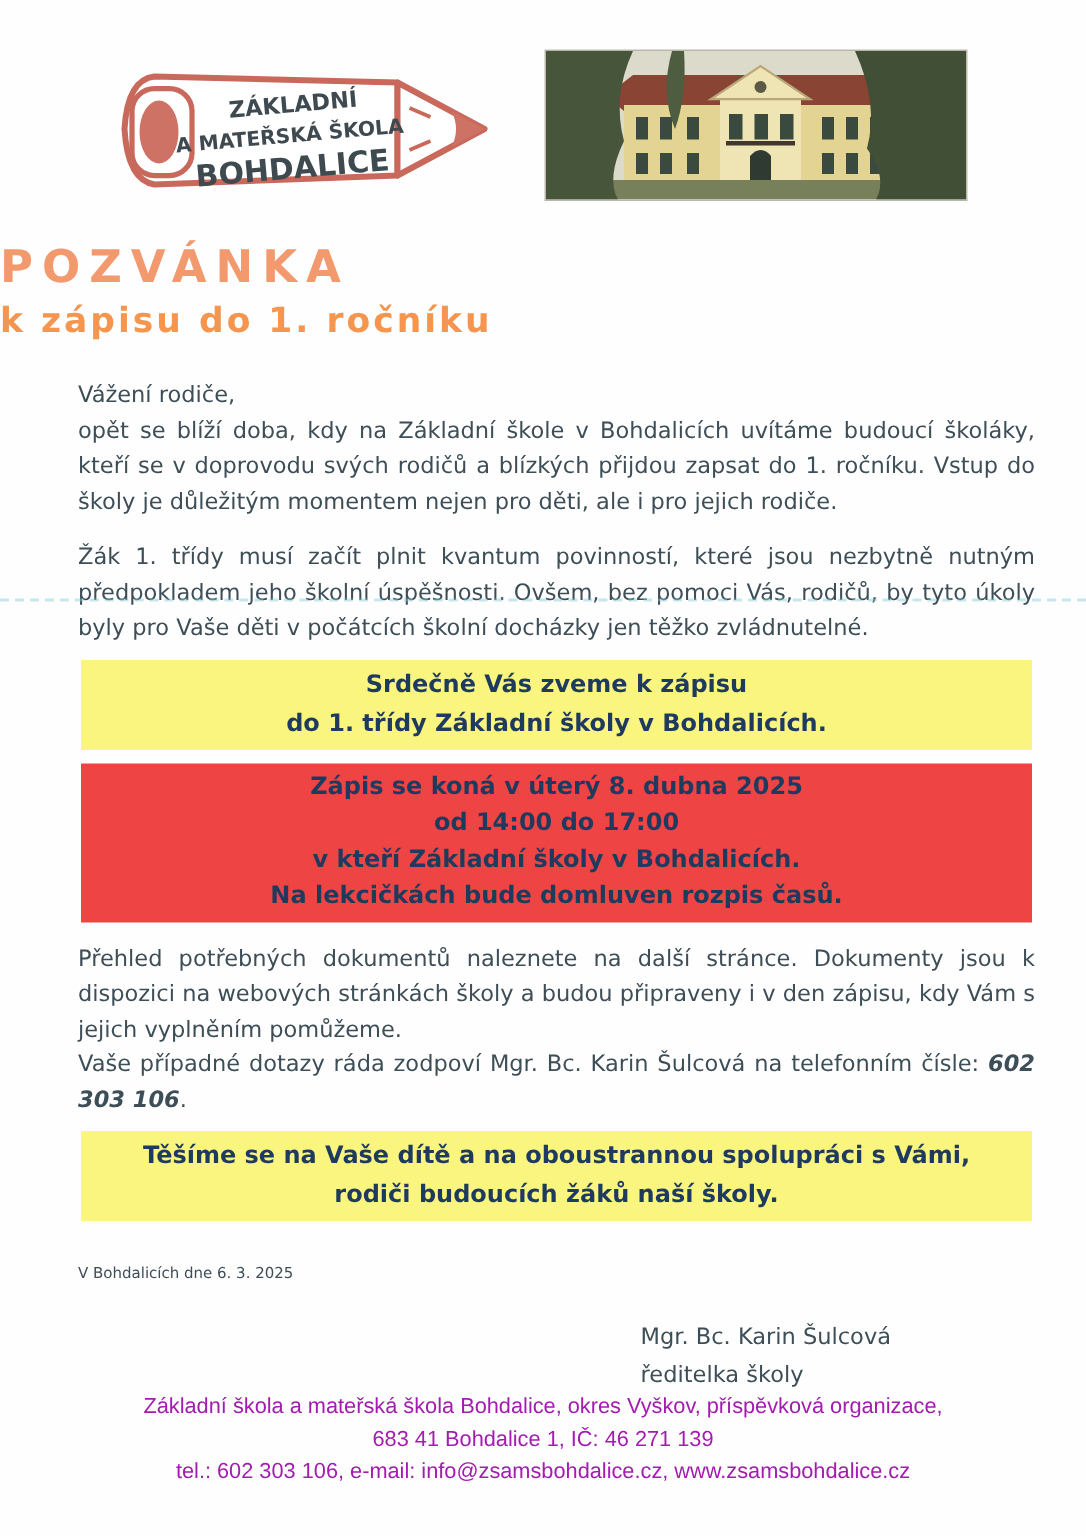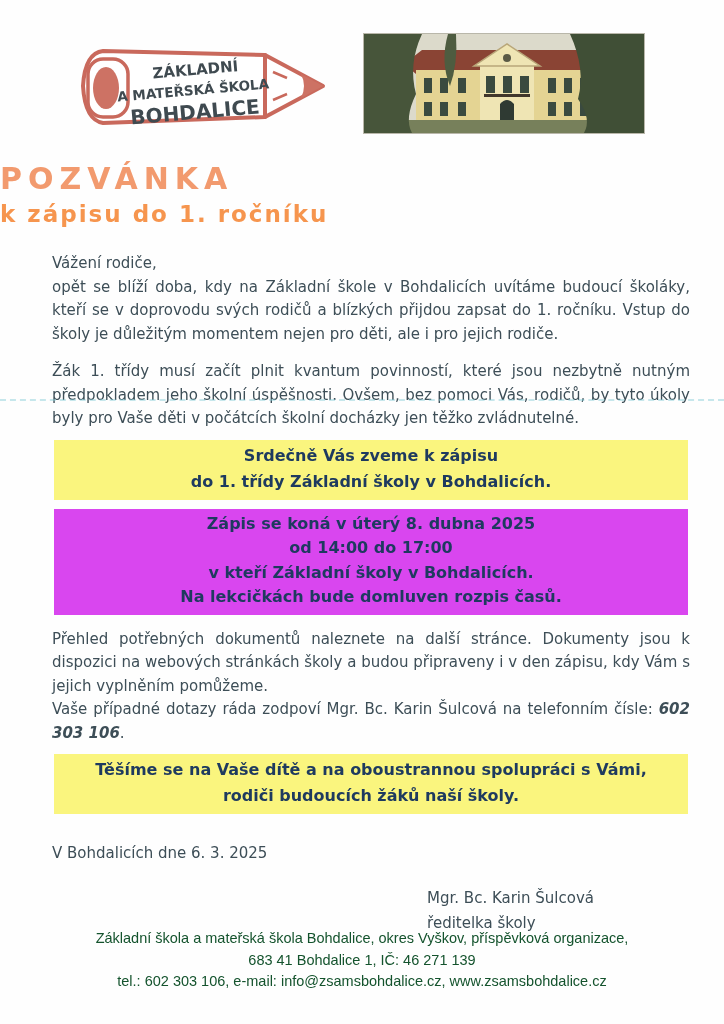--- a/index.html
+++ b/index.html
@@ -60,47 +60,47 @@
   
   .hl-box {
     text-align: center;
     font-weight: bold;
     font-size: 16px;
     color: #1e3a5f;
     padding: 3px 10px 5px 10px;
     margin: 4px 2px;
   }
   .hl-yellow { background: #faf57e; }
-  .hl-orange { background: #d946ef; }
+  .hl-orange { background: #ef4444; }
   .hl-box .hl-line { line-height: 26px; }
   .hl-orange .hl-line { line-height: 24.5px; }
   .box1 { margin-top: 9px; }
   .box2 { margin-top: 9px; }
   .box3 { margin-top: 9px; }
 
   
-  .date-line { margin-top: 30px; font-size: 15px; }
+  .date-line { margin-top: 30px; font-size: 10px; }
   .signature {
     width: fit-content;
     margin: 24px 96px 0 auto;
     text-align: left;
     font-size: 15px;
     line-height: 25px;
   }
 
   
   .footer {
     position: absolute;
     left: 0; right: 0;
     top: 928px;
     text-align: center;
     font-family: "Liberation Sans", sans-serif;
     font-size: 14.5px;
     line-height: 21.5px;
-    color: #14532d;
+    color: #a21caf;
   }
 
   
   .scan-line {
     position: absolute;
     left: 0; top: 399px;
     width: 100%;
     border-top: 2px dashed rgba(130, 205, 215, 0.45);
     pointer-events: none;
   }

